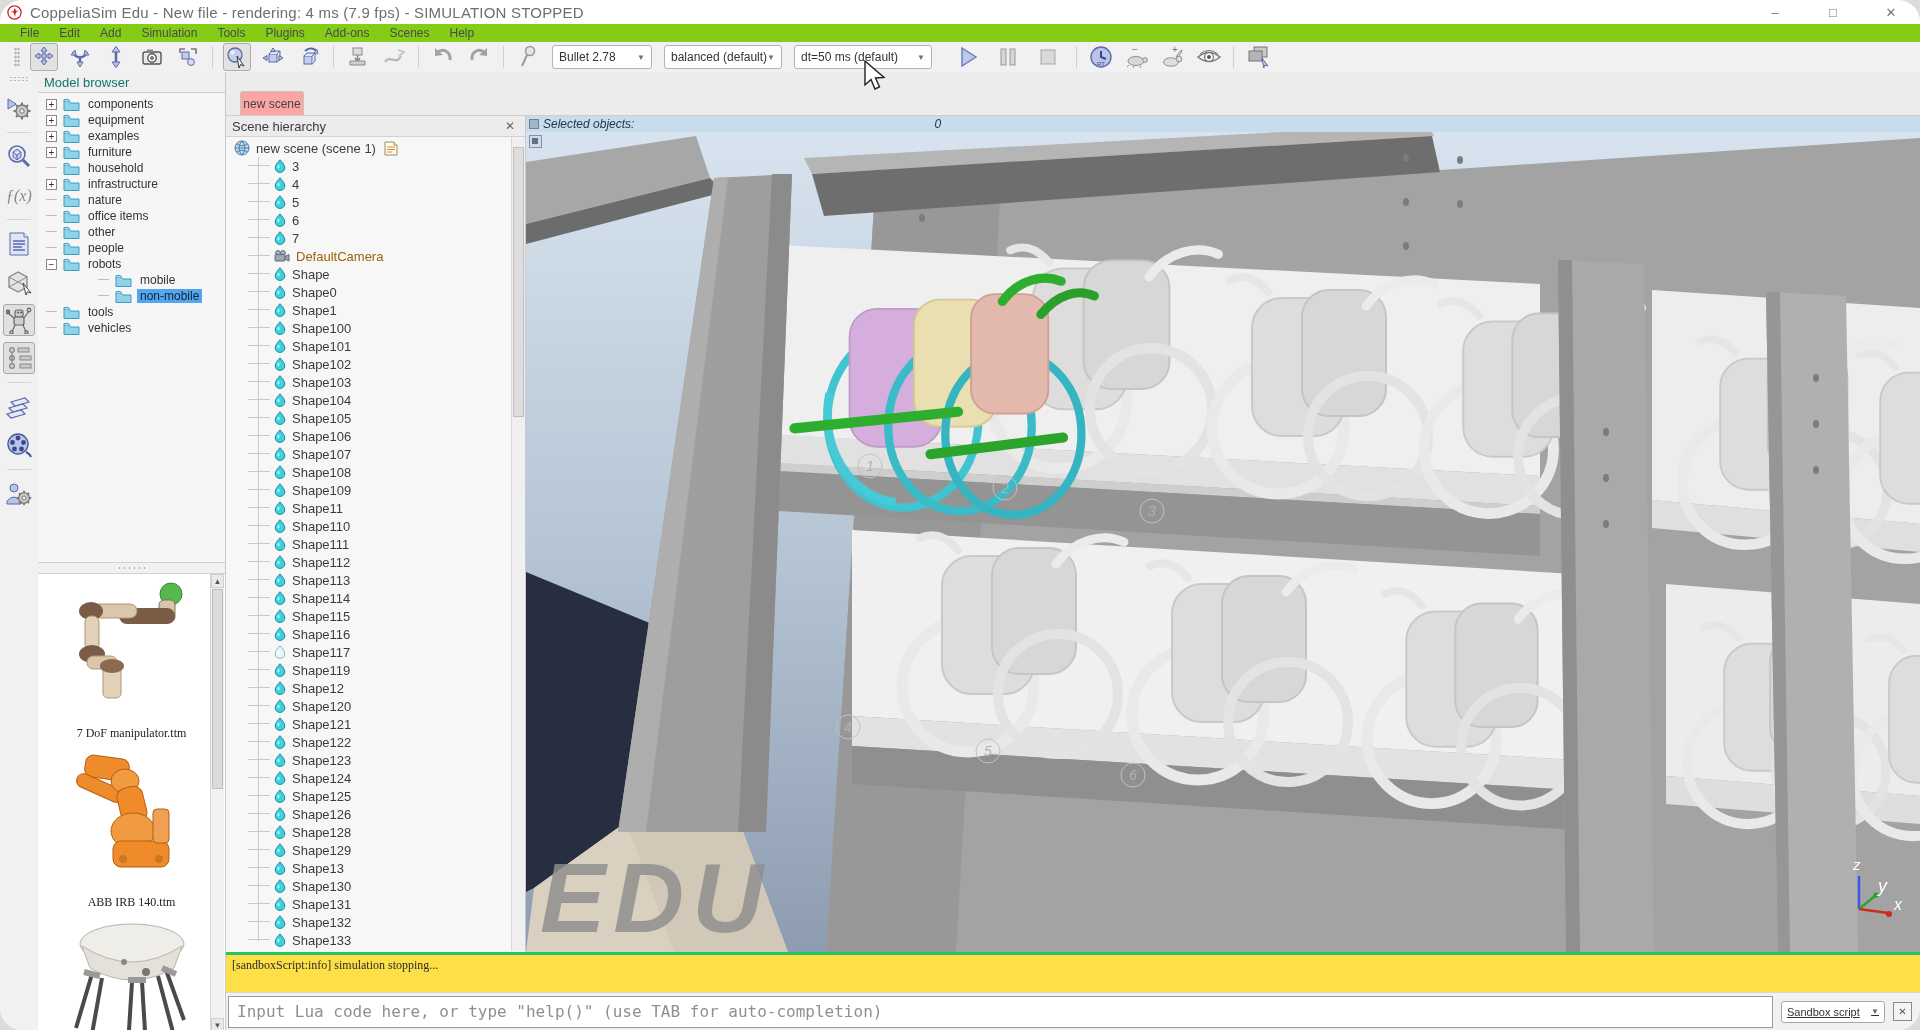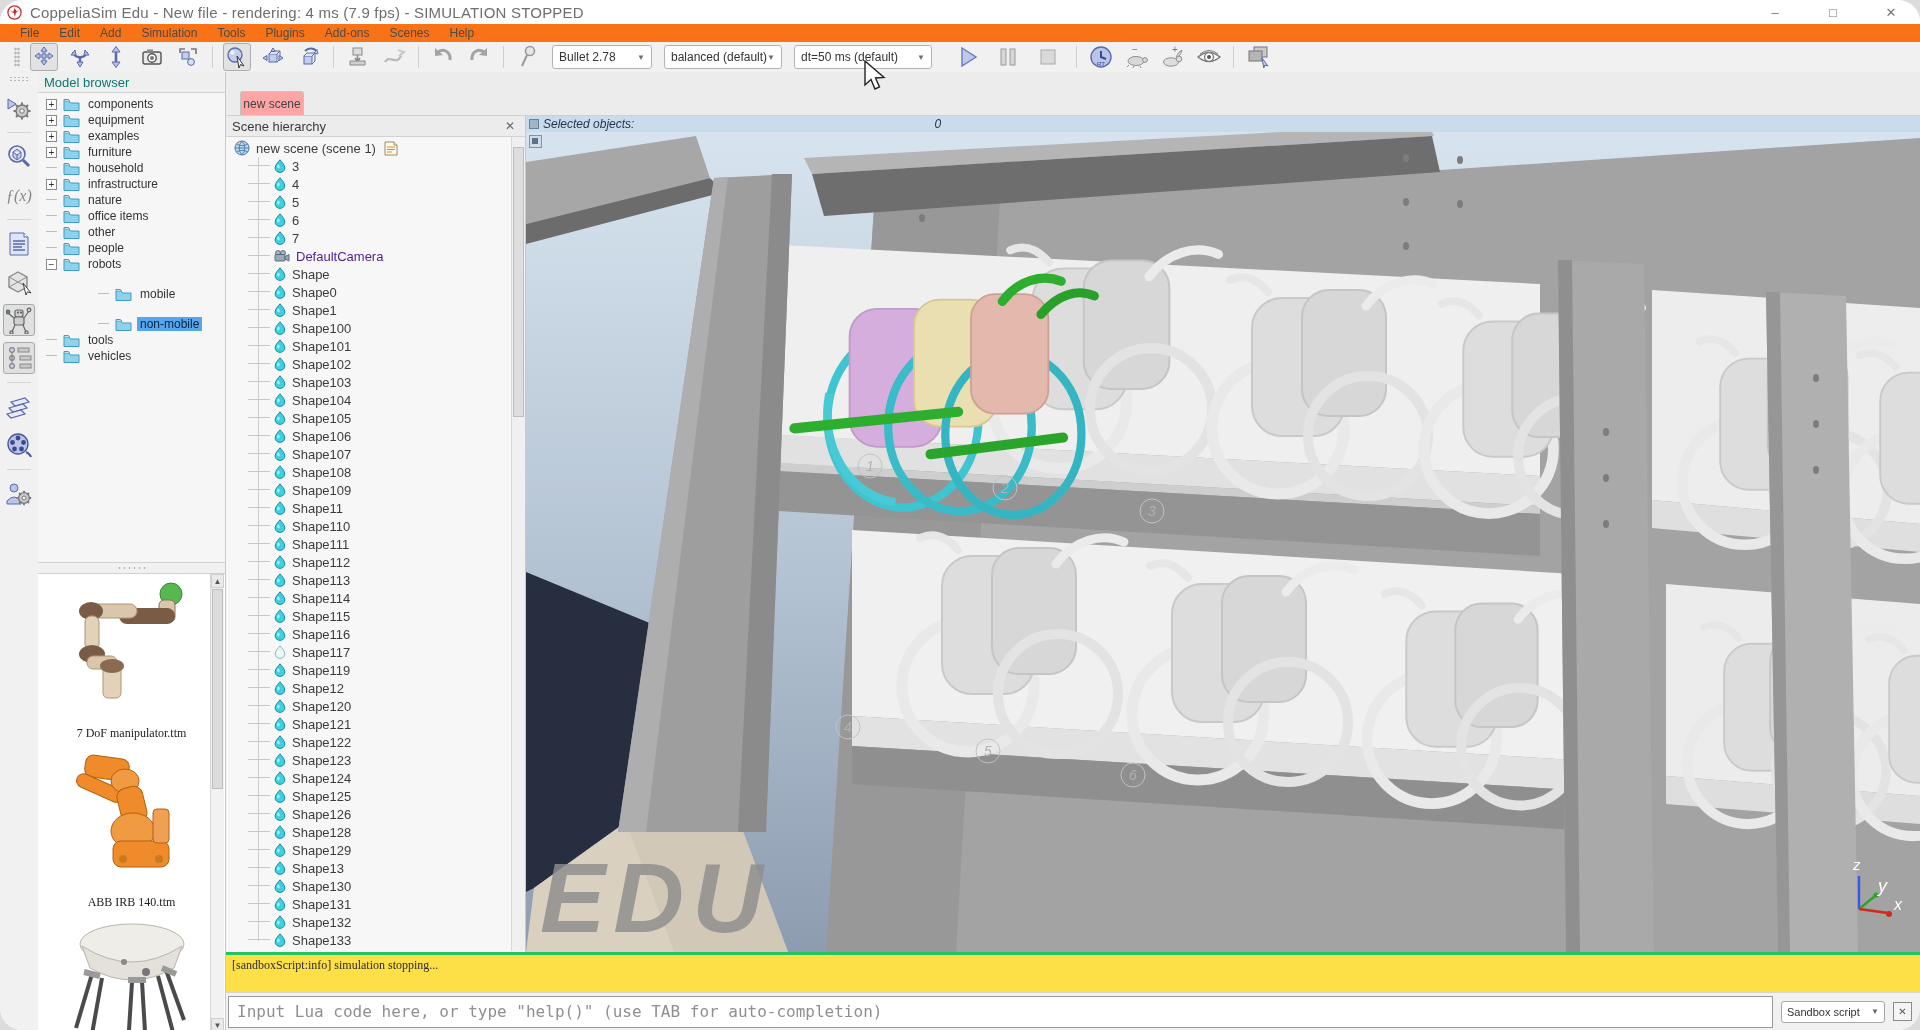--- a/index.html
+++ b/index.html
@@ -7,21 +7,21 @@
        font-family:"Liberation Sans",sans-serif;border-radius:22px;-webkit-font-smoothing:antialiased;}
   
   #titlebar{position:absolute;left:0;top:0;width:1920px;height:24px;background:#ffffff;
             display:flex;align-items:center;border-bottom:1px solid #e8e8e8;}
   #titlebar .logo{margin-left:7px;margin-right:8px;display:flex;}
   #titlebar .title{font-size:15px;color:#6e6e6e;letter-spacing:.2px;}
   #winbtns{position:absolute;right:0;top:0;height:24px;display:flex;}
   .winbtn{width:58px;height:24px;display:flex;align-items:center;justify-content:center;
           color:#777;font-size:13px;}
   
-  #menubar{position:absolute;left:0;top:24px;width:1920px;height:18px;background:#f97316;
+  #menubar{position:absolute;left:0;top:24px;width:1920px;height:18px;background:#84cc16;
            display:flex;align-items:center;padding-left:10px;box-sizing:border-box;}
   .menu-item{font-size:12px;color:#4a4a4a;padding:0 10px;}
   
   #toolbar{position:absolute;left:0;top:42px;width:1920px;height:30px;background:#f1f1f1;
            border-bottom:1px solid #dadada;display:flex;align-items:center;}
   .grip{width:6px;height:20px;margin:0 6px 0 14px;
         background-image:radial-gradient(#b5b5b5 1px,transparent 1.2px);background-size:3px 4px;}
   .tbtn{width:28px;height:28px;margin:0 4px;border-radius:3px;display:flex;align-items:center;justify-content:center;}
   .tbtn.pressed{background:#e2e2e2;border:1px solid #adadad;box-sizing:border-box;}
   .tsep{width:1px;height:22px;background:#cfcfcf;margin:0 6px;}
@@ -37,21 +37,21 @@
   .lbtn.pressed{background:#e0e0e0;border:1px solid #a9a9a9;box-sizing:border-box;}
   .lsep{width:24px;height:1px;background:#d4d4d4;margin:5px 0;}
   
   #modelpanel{position:absolute;left:38px;top:72px;width:188px;height:958px;background:#f1f1f1;
               border-right:1px solid #c9c9c9;box-sizing:border-box;}
   .panelheader{height:20px;font-size:13px;color:#0f766e;padding-left:6px;display:flex;align-items:center;
                border-bottom:1px solid #d0d0d0;background:#efefef;}
   #model-tree{position:relative;height:466px;background:#f6f6f6;border-bottom:1px solid #d0d0d0;
               padding-top:3px;overflow:hidden;}
   .mrow{display:flex;align-items:center;height:16px;padding-left:8px;font-size:12px;color:#333;}
-  .mrow.lvl1{padding-left:60px;margin-top:14px;}
+  .mrow.lvl1{padding-left:60px;}
   .expbox{width:11px;height:11px;border:1px solid #8a8a8a;background:#fff;font-size:10px;line-height:10px;
           text-align:center;margin-right:6px;box-sizing:border-box;color:#333;}
   .dashm{width:11px;height:1px;border-top:1px solid #bdbdbd;margin-right:6px;}
   .mrow svg{margin-right:5px;flex:none;}
   .mlabel{padding:0 3px;white-space:nowrap;}
   .mlabel.sel{background:#55a6ef;color:#0b2438;}
   #thumbsplit{height:10px;display:flex;align-items:center;justify-content:center;background:#f1f1f1;}
   #thumbsplit .dots{width:30px;height:4px;background-image:radial-gradient(#b0b0b0 1px,transparent 1.2px);background-size:5px 4px;}
   #thumbs{position:relative;height:458px;background:#ffffff;border-top:1px solid #cfcfcf;}
   .thumbcard{width:160px;margin:6px auto 2px auto;text-align:center;}
@@ -69,21 +69,21 @@
   #hierpanel{position:absolute;left:226px;top:116px;width:300px;height:836px;background:#f7f7f7;
              border-right:1px solid #c9c9c9;box-sizing:border-box;}
   #hierheader{height:20px;background:#ececec;border-bottom:1px solid #d2d2d2;display:flex;align-items:center;
               font-size:13px;color:#3a3a3a;padding:0 6px;}
   #hierheader .spacer{flex:1;}
   #hier-close{font-size:12px;color:#666;padding:0 4px;}
   #hier-tree{position:relative;height:814px;overflow:hidden;padding-top:2px;}
   .hrow{display:flex;align-items:center;height:18px;font-size:13px;color:#3c3c3c;}
   .hrow .dash{width:22px;height:1px;border-top:1px solid #c8c8c8;margin-left:22px;margin-right:4px;flex:none;}
   .hrow svg{flex:none;margin-right:6px;}
-  .hrow .gray{color:#4c1d95;}
+  .hrow .gray{color:#a16207;}
   #hroot{display:flex;align-items:center;height:18px;font-size:13px;color:#3c3c3c;padding-left:8px;}
   #hroot svg{margin-right:6px;}
   #hroot .scripticon{margin-left:8px;}
   #hier-guide{position:absolute;left:32px;top:20px;width:1px;height:784px;background:#cccccc;}
   #hierscroll{position:absolute;right:0;top:20px;width:14px;height:814px;background:#f0f0f0;border-left:1px solid #d8d8d8;box-sizing:border-box;}
   #hierthumb{position:absolute;left:1px;top:10px;width:11px;height:270px;background:#dddddd;border:1px solid #bebebe;box-sizing:border-box;}
   
   #viewport{position:absolute;left:526px;top:116px;width:1394px;height:836px;font-style:italic;}
   #selbar{height:16px;background:#c9dcec;display:flex;align-items:center;font-size:12px;color:#23384e;}
   #selbar .selicon{width:10px;height:10px;background:#9fb6c8;border:1px solid #6d8296;margin:0 4px 0 3px;box-sizing:border-box;}
@@ -95,21 +95,21 @@
   
   #logpanel{position:absolute;left:226px;top:952px;width:1694px;height:40px;background:#fde047;
             border-top:3px solid #22c55e;box-sizing:border-box;padding:3px 0 0 6px;}
   .logline{font-size:12px;color:#2b2b2b;font-family:"Liberation Serif",serif;line-height:15px;}
   #luabar{position:absolute;left:226px;top:992px;width:1694px;height:38px;background:#f1f1f1;
           display:flex;align-items:center;border-top:1px solid #d6d6d6;box-sizing:border-box;}
   #luainput{flex:1;height:30px;margin-left:2px;border:1px solid #9a9a9a;background:#fff;
             font-family:"DejaVu Sans Mono",monospace;font-size:16px;color:#555;padding:0 8px;outline:none;}
   #luainput::placeholder{color:#8f8f8f;}
   #sandboxdd{width:104px;height:22px;background:#fff;border:1px solid #a8a8a8;border-radius:3px;margin:0 8px;
-             display:flex;align-items:center;font-size:11px;color:#333;padding:0 5px;box-sizing:border-box;}
+             display:flex;align-items:center;font-size:11px;color:#333;padding:0 5px;box-sizing:border-box;text-decoration:underline;}
   #sandboxdd .arr{margin-left:auto;font-size:8px;color:#666;}
   #luaclose{width:17px;height:17px;border:1px solid #8a8a8a;display:flex;align-items:center;justify-content:center;
             font-size:10px;color:#555;margin-right:8px;background:#f4f4f4;}
   
   #mouse-cursor{position:absolute;left:864px;top:60px;z-index:50;}
 </style>
 </head>
 <body>
 
 <div id="app">

